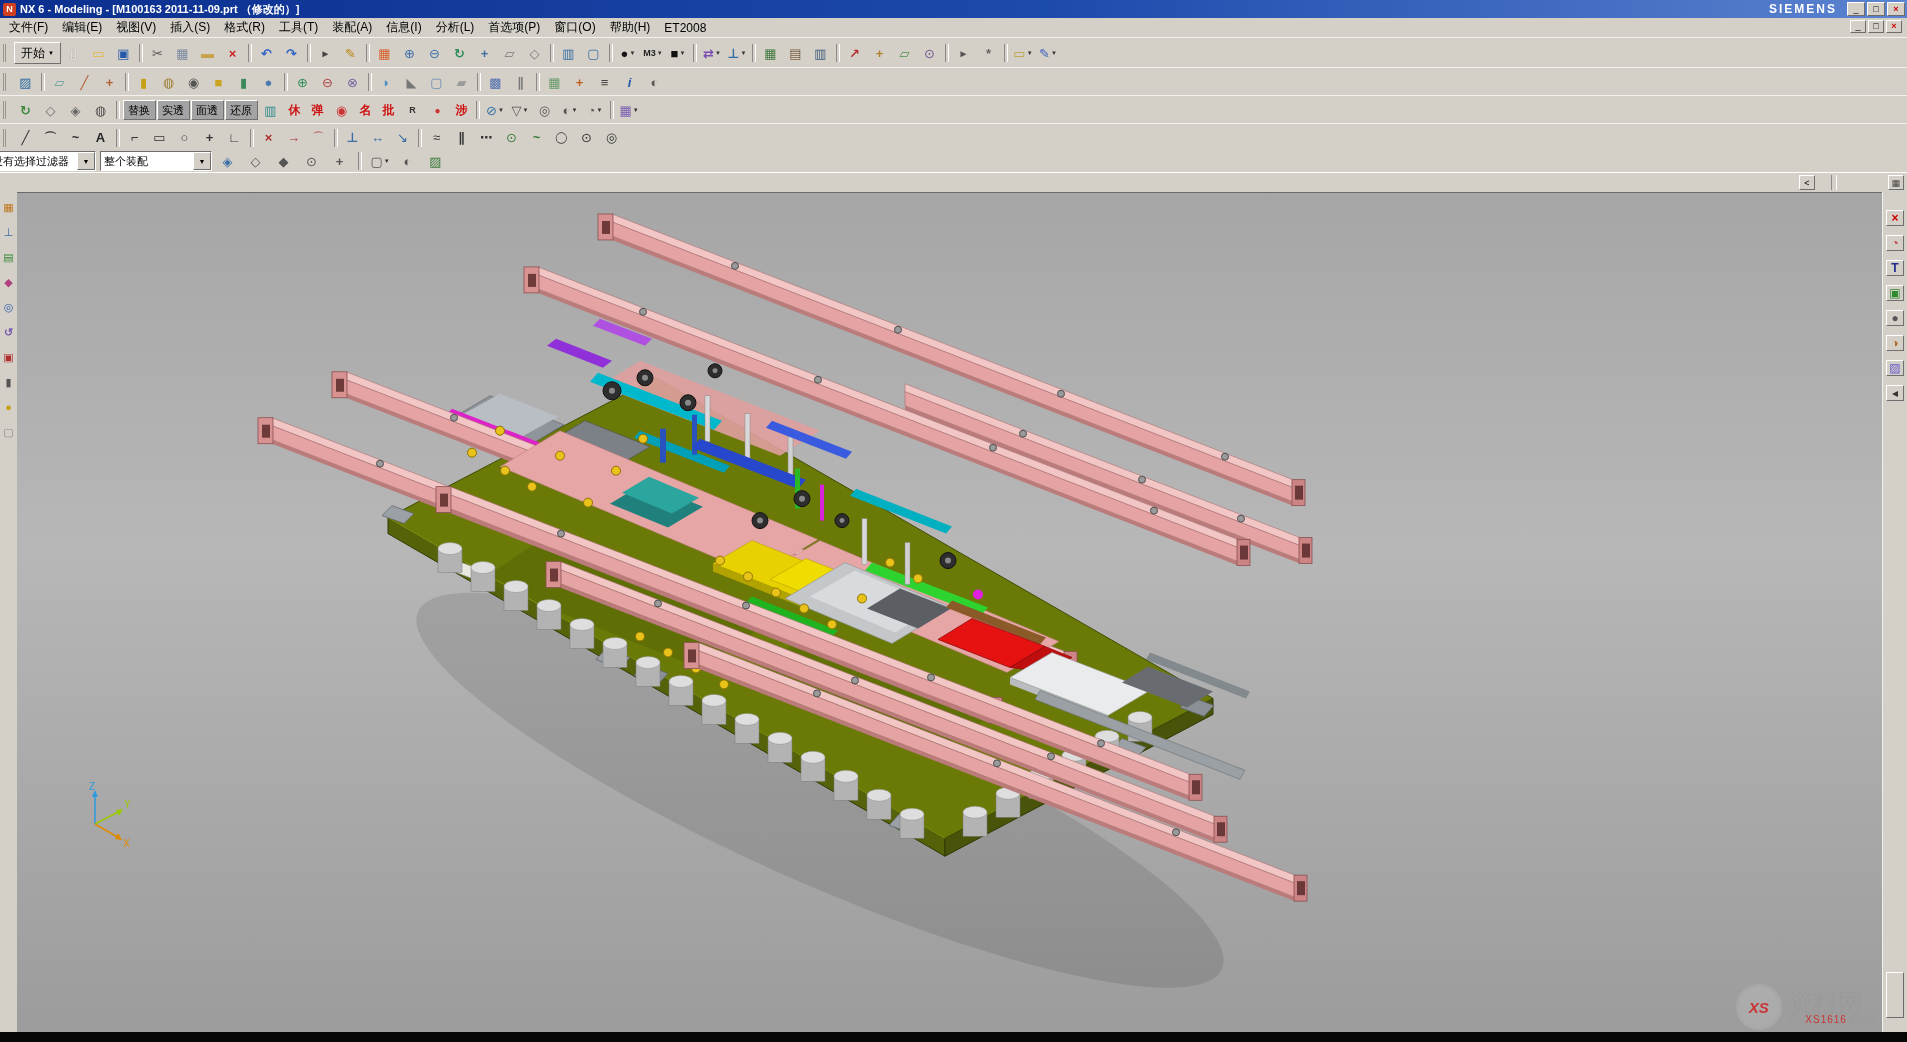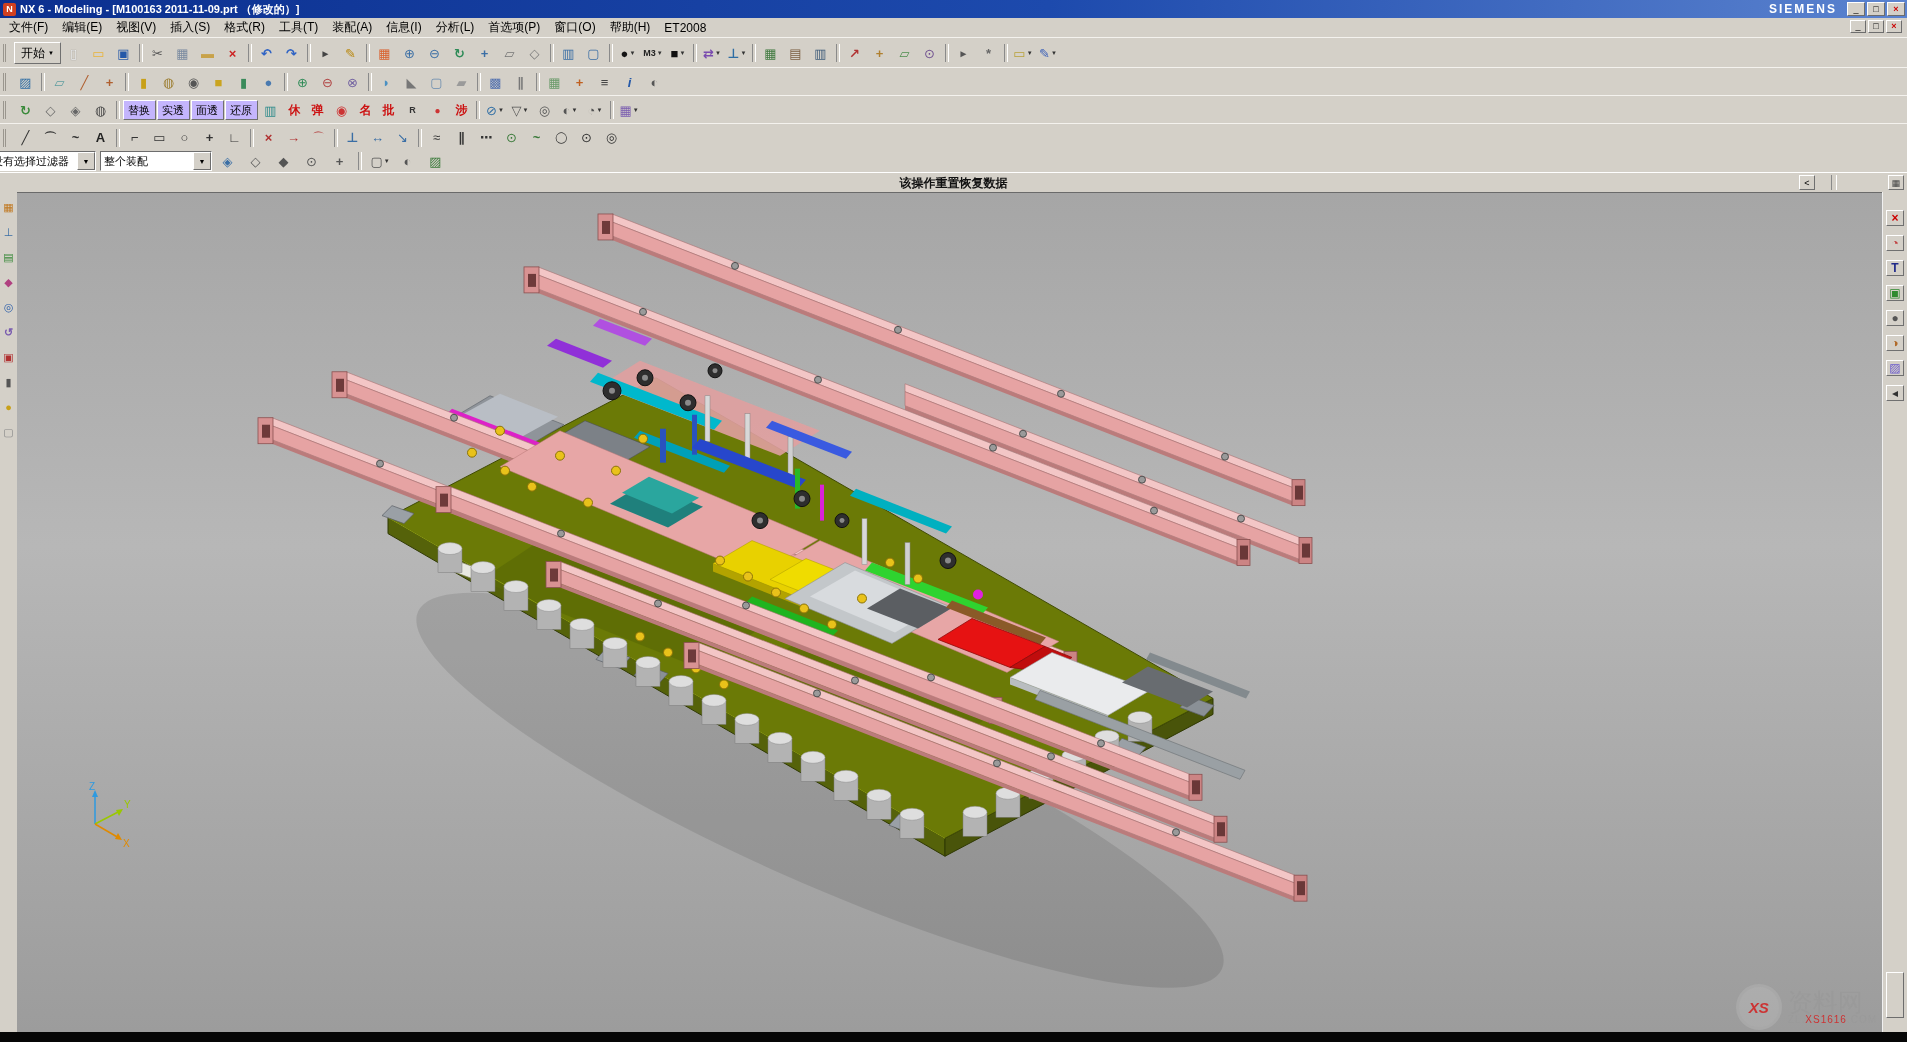--- a/index.html
+++ b/index.html
@@ -22,21 +22,21 @@
   .menu-item{padding:1px 7px;font-size:12px;white-space:nowrap;}
   .mdi-btns{position:absolute;right:3px;top:2px;display:flex;}
   .mdi-btns .winbtn{width:16px;height:13px;}
   
   .tb-row{position:absolute;left:0;right:0;background:#d4d0c8;display:flex;align-items:center;
     padding:0 2px;gap:1px;border-top:1px solid #f4f2ee;border-bottom:1px solid #a8a49c;}
   .tb-row::before{content:"";width:3px;height:18px;border-left:3px double #9a968e;margin:0 4px 0 1px;}
   .tb1{top:37px;height:30px;} .tb2{top:67px;height:28px;} .tb3{top:95px;height:28px;} .tb4{top:123px;height:27px;}
   .tb-btn{width:24px;min-width:24px;height:22px;display:inline-flex;align-items:center;justify-content:center;
     background:transparent;border:1px solid transparent;font-size:13px;padding:0;font-family:inherit;}
-  .tb-text{width:auto;min-width:0;padding:0 4px;height:20px;font-size:11px;background:#c4b5fd;
+  .tb-text{width:auto;min-width:0;padding:0 4px;height:20px;font-size:11px;background:#a3a3a3;
     border:1px solid;border-color:#fff #707070 #707070 #fff;white-space:nowrap;}
   .tb-char{width:22px;min-width:22px;}
   .tb-sep{width:4px;min-width:4px;height:18px;padding:0;margin:0 2px;background:transparent;
     border:none;border-left:1px solid #8a8a8a;border-right:1px solid #fff;}
   .tb-dd{font-size:6px;color:#333;margin-left:1px;}
   .start-btn{height:22px;display:inline-flex;align-items:center;gap:3px;padding:0 6px;background:#d4d0c8;
     border:1px solid;border-color:#fff #707070 #707070 #fff;font-size:12px;font-family:inherit;}
   .start-btn .dd{font-size:6px;}
   
   .selbar{position:absolute;top:150px;left:0;right:0;height:22px;background:#d4d0c8;display:flex;
@@ -859,21 +859,20 @@
         </button>
       
         <button class="tb-btn">
           <span class="tb-glyph" style="color:#3a7a3a">▨</span>
           <span class="tb-dd"></span>
         </button>
       </span>
   </div>
 
   <div class="promptbar">
-    <div class="prompt-msg">该操作重置恢复数据</div>
     <button class="prompt-back">&lt;</button>
     <div class="prompt-split"></div>
     <button class="prompt-grid">▦</button>
   </div>
 
   <div class="main">
 
     <div class="leftdock">
 
         <button class="dock-ic">

